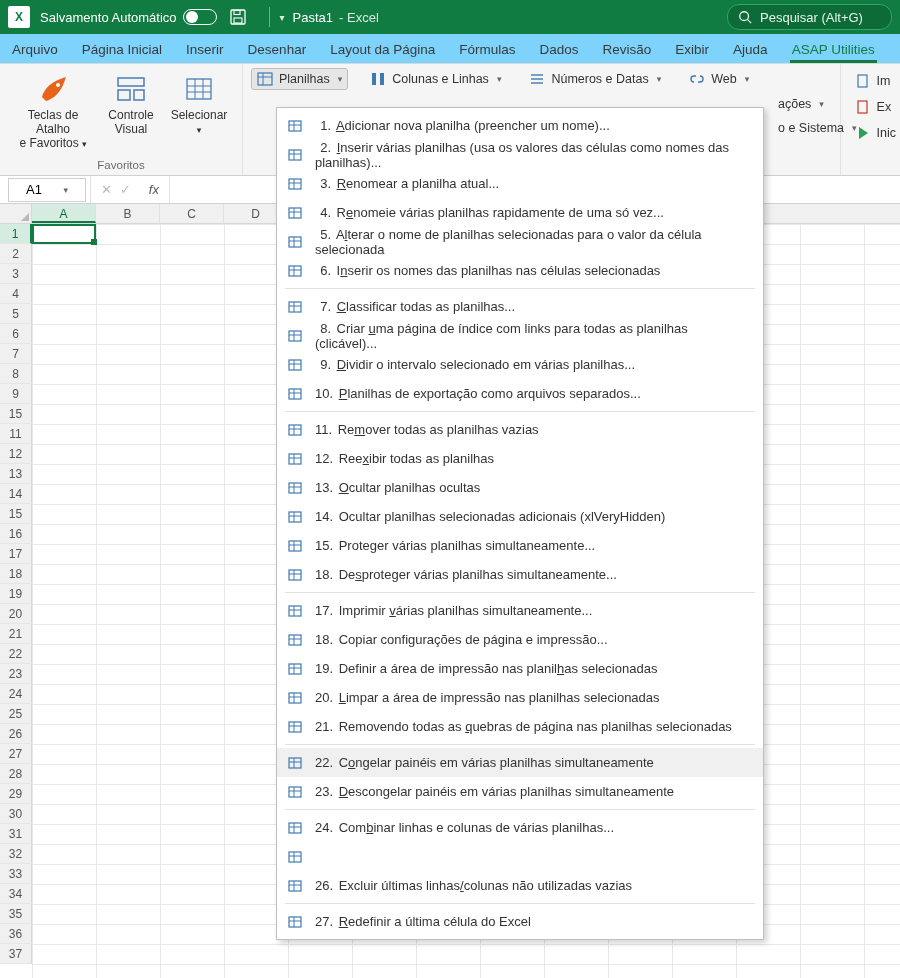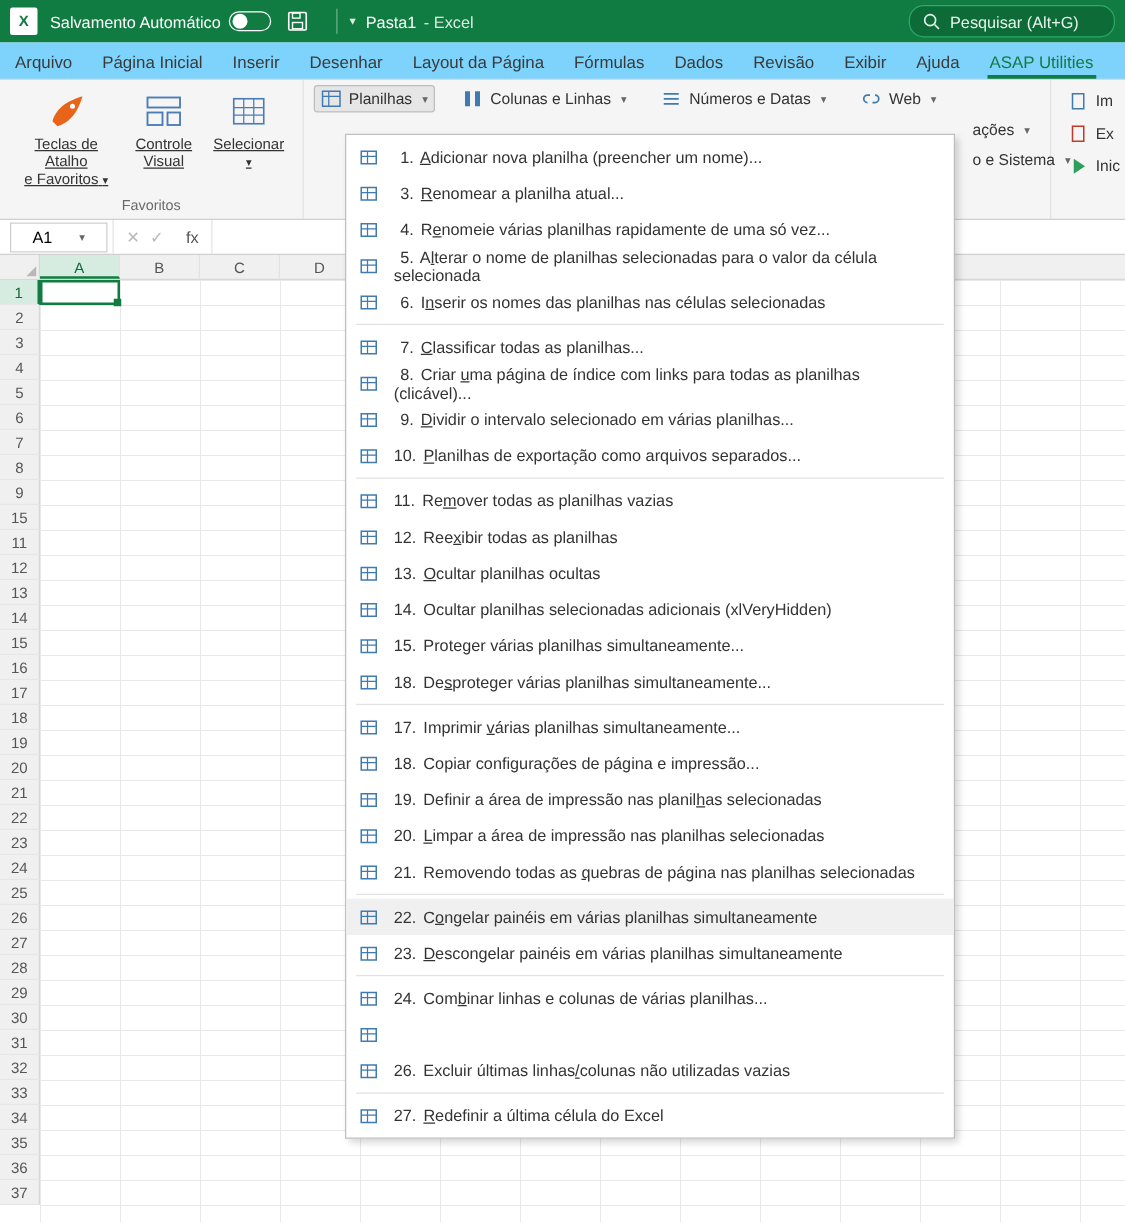--- a/index.html
+++ b/index.html
@@ -21,37 +21,37 @@
 
 
 .tabs { height: 30px; display: flex; align-items: center; padding: 0 10px; gap: 20px; border-bottom: 1px solid #d9d9d9; font-size: 13.5px; color: #3a3a3a; background: #7dd3fc; }
 .tab { padding: 6px 2px 5px; cursor: pointer; }
 .tab.active { color: #107c41; position: relative; }
 .tab.active::after { content: ""; position: absolute; left: 0; right: 0; bottom: -1px; height: 3px; background: #107c41; }
 
 
 .ribbon { height: 112px; background: #f5f5f5; border-bottom: 1px solid #d0d0d0; display: flex; position: relative; }
 .ribbon-group { display: flex; flex-direction: column; align-items: center; justify-content: flex-start; padding: 6px 10px 2px; border-right: 1px solid #e2e2e2; }
-.ribbon-btn-lg { display: flex; flex-direction: column; align-items: center; width: 86px; text-align: center; font-size: 12px; color: #333; gap: 4px; cursor: pointer; padding: 4px 0; text-decoration: underline; }
+.ribbon-btn-lg { display: flex; flex-direction: column; align-items: center; width: 86px; text-align: center; font-size: 12px; color: #333; gap: 4px; cursor: pointer; padding: 4px 0; }
 .ribbon-btn-lg .ic { width: 34px; height: 30px; display: flex; align-items: center; justify-content: center; }
 .ribbon-group-label { font-size: 11.5px; color: #6a6a6a; margin-top: auto; padding-bottom: 2px; }
 .ribbon-col { display: flex; flex-direction: column; gap: 4px; padding: 4px 8px; }
 .ribbon-btn-sm { display: flex; align-items: center; gap: 6px; font-size: 12.5px; color: #333; padding: 3px 6px; cursor: pointer; border-radius: 3px; white-space: nowrap; }
 .ribbon-btn-sm.active { background: #e6e6e6; border: 1px solid #bdbdbd; padding: 2px 5px; }
 .ribbon-btn-sm .chev { font-size: 9px; color: #666; margin-left: 2px; }
 .ribbon-btn-sm .ic-sm { width: 16px; height: 16px; display: inline-flex; align-items: center; justify-content: center; }
 .ribbon-right { margin-left: auto; border-left: 1px solid #e2e2e2; padding: 6px 0 2px 10px; }
 .ribbon-right .ribbon-btn-sm { padding: 3px 4px; }
 
 
 .formulabar { height: 28px; display: flex; align-items: center; border-bottom: 1px solid #d0d0d0; background: #fff; font-size: 13px; }
 .namebox { width: 78px; height: 24px; margin: 0 4px 0 8px; border: 1px solid #cfcfcf; display: flex; align-items: center; padding: 0 17px; justify-content: space-between; }
 .namebox .chev { font-size: 9px; color: #666; }
 .fx-controls { display: flex; align-items: center; gap: 8px; padding: 0 10px; color: #888; border-left: 1px solid #e3e3e3; border-right: 1px solid #e3e3e3; height: 100%; }
-.fx-label { color: #555; margin-left: 10px; }
+.fx-label { font-style: italic; color: #555; margin-left: 10px; }
 
 
 .gridwrap { position: relative; height: calc(978px - 34px - 30px - 112px - 28px); overflow: hidden; background: #fff; }
 .colheads { display: flex; position: absolute; top: 0; left: 0; right: 0; height: 20px; background: #f0f0f0; border-bottom: 1px solid #d7d7d7; z-index: 1; }
 .corner { width: 32px; border-right: 1px solid #d7d7d7; background: #f0f0f0; position: relative; }
 .corner::after { content: ""; position: absolute; right: 2px; bottom: 2px; width: 0; height: 0; border-left: 8px solid transparent; border-bottom: 8px solid #b8b8b8; }
 .colhead { width: 64px; text-align: center; font-size: 12px; color: #555; border-right: 1px solid #e1e1e1; line-height: 20px; }
 .colhead.sel { background: #d7ece1; border-bottom: 2px solid #107c41; color: #0e6b38; }
 .rows { position: absolute; top: 20px; left: 0; right: 0; bottom: 0; }
 .row { height: 20px; display: flex; }
@@ -436,20 +436,30 @@
       <span class="txt"><span class="num">1.</span> <u>A</u>dicionar nova planilha (preencher um nome)...</span>
     </div>
     <div class="menu-item">
       <span class="mic">
         <svg width="16" height="16" viewBox="0 0 16 16">
           <rect x="2" y="3" width="12" height="10" fill="none" stroke="#3f7ab0" stroke-width="1.2"></rect>
           <line x1="2" y1="7" x2="14" y2="7" stroke="#3f7ab0"></line>
           <line x1="7" y1="3" x2="7" y2="13" stroke="#3f7ab0"></line>
         </svg>
       </span>
+      <span class="txt"><span class="num">2.</span> <u>I</u>nserir várias planilhas (usa os valores das células como nomes das planilhas)...</span>
+    </div>
+    <div class="menu-item">
+      <span class="mic">
+        <svg width="16" height="16" viewBox="0 0 16 16">
+          <rect x="2" y="3" width="12" height="10" fill="none" stroke="#3f7ab0" stroke-width="1.2"></rect>
+          <line x1="2" y1="7" x2="14" y2="7" stroke="#3f7ab0"></line>
+          <line x1="7" y1="3" x2="7" y2="13" stroke="#3f7ab0"></line>
+        </svg>
+      </span>
       <span class="txt"><span class="num">3.</span> <u>R</u>enomear a planilha atual...</span>
     </div>
     <div class="menu-item">
       <span class="mic">
         <svg width="16" height="16" viewBox="0 0 16 16">
           <rect x="2" y="3" width="12" height="10" fill="none" stroke="#3f7ab0" stroke-width="1.2"></rect>
           <line x1="2" y1="7" x2="14" y2="7" stroke="#3f7ab0"></line>
           <line x1="7" y1="3" x2="7" y2="13" stroke="#3f7ab0"></line>
         </svg>
       </span>

